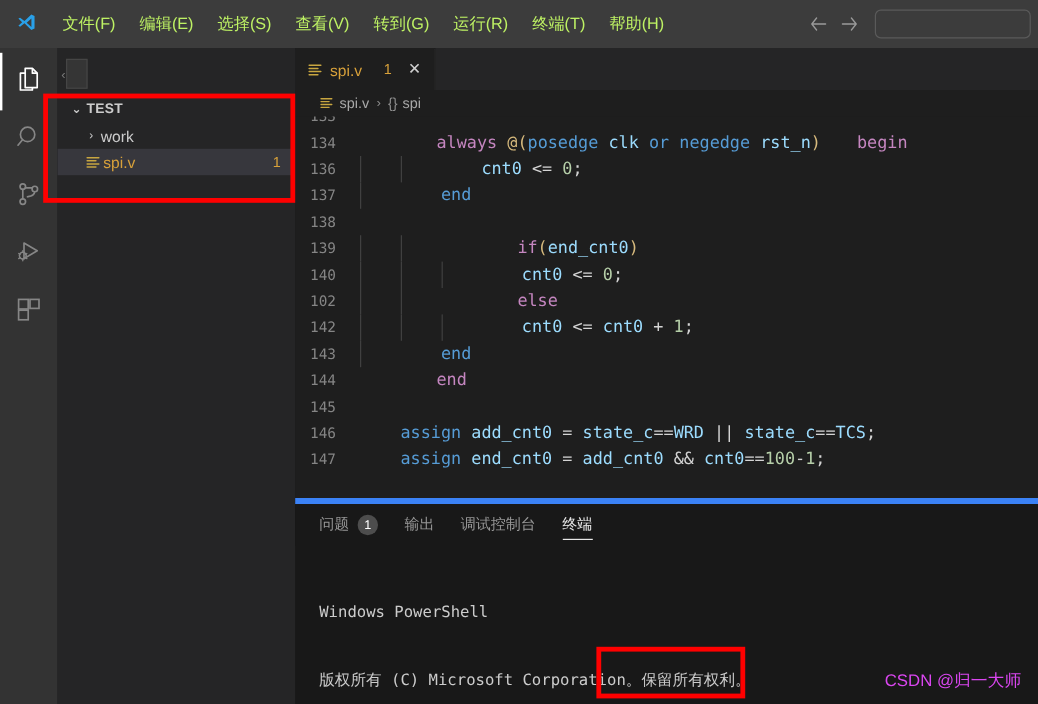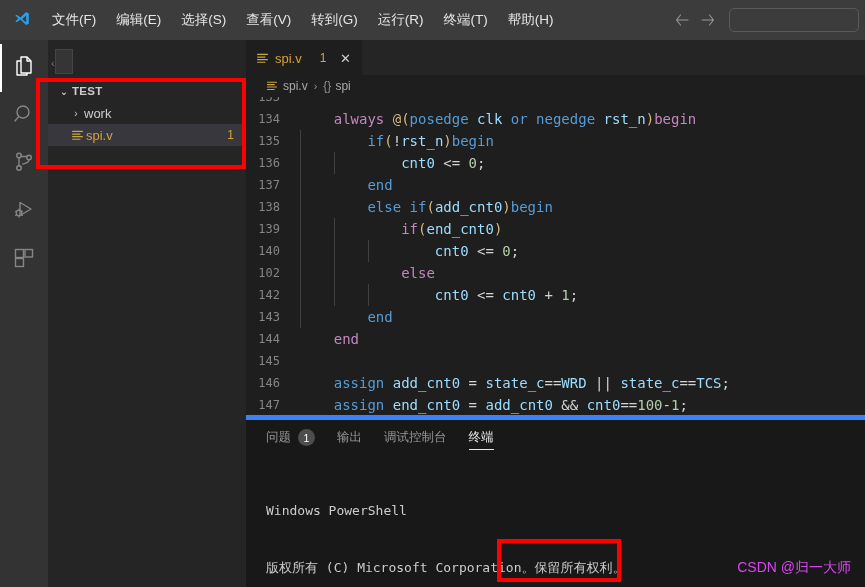--- a/index.html
+++ b/index.html
@@ -34,21 +34,21 @@
     align-items: center;
     justify-content: center;
   }
   .menu-items {
     display: flex;
     align-items: center;
     height: 40px;
   }
   .menu-item {
     font-size: 13.5px;
-    color: #e5e5e5;
+    color: #bef264;
     padding: 3px 10px;
     white-space: nowrap;
     cursor: default;
   }
   .titlebar-right {
     margin-left: auto;
     display: flex;
     align-items: center;
     height: 40px;
     padding-right: 6px;
@@ -244,21 +244,21 @@
     font-size: 12px;
   }
   .code-text { position: relative; }
   .indent-guide {
     position: absolute;
     top: 0;
     width: 1px;
     height: 22px;
     background: #404040;
   }
-  .kw      { color: #c586c0; }   
+  .kw      { color: #c586c0; margin-left: 30px; }   
   .kw2     { color: #569cd6; }   
   .ident   { color: #9cdcfe; }
   .num     { color: #b5cea8; }
   .op      { color: #d4d4d4; }
   .paren-y { color: #d7ba7d; }
   .punct   { color: #d4d4d4; }
 
   
   .panel {
     position: absolute;
@@ -482,24 +482,23 @@
       <span class="bc-seg">
         <span class="bc-brace">{}</span>
         <span>spi</span>
       </span>
     </div>
 
     <div class="code-wrap">
       <div class="code-scroll" id="code-scroll">
           <div class="code-line"><span class="ln">133</span></div>
           <div class="code-line"><span class="ln">134</span><span class="code-text"><span class="punct">    </span><span class="kw">always</span><span class="punct"> </span><span class="paren-y">@(</span><span class="kw2">posedge</span><span class="punct"> </span><span class="ident">clk</span><span class="punct"> </span><span class="kw2">or</span><span class="punct"> </span><span class="kw2">negedge</span><span class="punct"> </span><span class="ident">rst_n</span><span class="paren-y">)</span><span class="kw">begin</span></span></div>
-          <div class="code-line"><span class="ln">135</span><span class="code-text"><span class="indent-guide" style="left: 0px;"></span><span class="punct">        </span><span class="kw2">if</span><span class="paren-y">(</span><span class="op">!</span><span class="ident">rst_n</span><span class="paren-y">)</span><span class="kw2">begin</span></span></div>
           <div class="code-line"><span class="ln">136</span><span class="code-text"><span class="indent-guide" style="left: 0px;"></span><span class="indent-guide" style="left: 33.8px;"></span><span class="punct">            </span><span class="ident">cnt0</span><span class="punct"> </span><span class="op">&lt;=</span><span class="punct"> </span><span class="num">0</span><span class="punct">;</span></span></div>
           <div class="code-line"><span class="ln">137</span><span class="code-text"><span class="indent-guide" style="left: 0px;"></span><span class="punct">        </span><span class="kw2">end</span></span></div>
-          <div class="code-line"><span class="ln">138</span><span class="code-text"><span class="indent-guide" style="left: 0px;"></span><span class="punct">        </span><span class="kw2">else</span><span class="punct"> </span><span class="kw2">if</span><span class="paren-y">(</span><span class="ident">add_cnt0</span><span class="paren-y">)</span><span class="kw2">begin</span></span></div>
+          <div class="code-line"><span class="ln">138</span></div>
           <div class="code-line"><span class="ln">139</span><span class="code-text"><span class="indent-guide" style="left: 0px;"></span><span class="indent-guide" style="left: 33.8px;"></span><span class="punct">            </span><span class="kw">if</span><span class="paren-y">(</span><span class="ident">end_cnt0</span><span class="paren-y">)</span></span></div>
           <div class="code-line"><span class="ln">140</span><span class="code-text"><span class="indent-guide" style="left: 0px;"></span><span class="indent-guide" style="left: 33.8px;"></span><span class="indent-guide" style="left: 67.6px;"></span><span class="punct">                </span><span class="ident">cnt0</span><span class="punct"> </span><span class="op">&lt;=</span><span class="punct"> </span><span class="num">0</span><span class="punct">;</span></span></div>
           <div class="code-line"><span class="ln">102</span><span class="code-text"><span class="indent-guide" style="left: 0px;"></span><span class="indent-guide" style="left: 33.8px;"></span><span class="punct">            </span><span class="kw">else</span></span></div>
           <div class="code-line"><span class="ln">142</span><span class="code-text"><span class="indent-guide" style="left: 0px;"></span><span class="indent-guide" style="left: 33.8px;"></span><span class="indent-guide" style="left: 67.6px;"></span><span class="punct">                </span><span class="ident">cnt0</span><span class="punct"> </span><span class="op">&lt;=</span><span class="punct"> </span><span class="ident">cnt0</span><span class="punct"> </span><span class="op">+</span><span class="punct"> </span><span class="num">1</span><span class="punct">;</span></span></div>
           <div class="code-line"><span class="ln">143</span><span class="code-text"><span class="indent-guide" style="left: 0px;"></span><span class="punct">        </span><span class="kw2">end</span></span></div>
           <div class="code-line"><span class="ln">144</span><span class="code-text"><span class="punct">    </span><span class="kw">end</span></span></div>
           <div class="code-line"><span class="ln">145</span><span class="code-text"></span></div>
           <div class="code-line"><span class="ln">146</span><span class="code-text"><span class="punct">    </span><span class="kw2">assign</span><span class="punct"> </span><span class="ident">add_cnt0</span><span class="punct"> </span><span class="op">=</span><span class="punct"> </span><span class="ident">state_c</span><span class="op">==</span><span class="ident">WRD</span><span class="punct"> </span><span class="op">||</span><span class="punct"> </span><span class="ident">state_c</span><span class="op">==</span><span class="ident">TCS</span><span class="punct">;</span></span></div>
           <div class="code-line"><span class="ln">147</span><span class="code-text"><span class="punct">    </span><span class="kw2">assign</span><span class="punct"> </span><span class="ident">end_cnt0</span><span class="punct"> </span><span class="op">=</span><span class="punct"> </span><span class="ident">add_cnt0</span><span class="punct"> </span><span class="op">&amp;&amp;</span><span class="punct"> </span><span class="ident">cnt0</span><span class="op">==</span><span class="num">100</span><span class="op">-</span><span class="num">1</span><span class="punct">;</span></span></div>
         </div>

